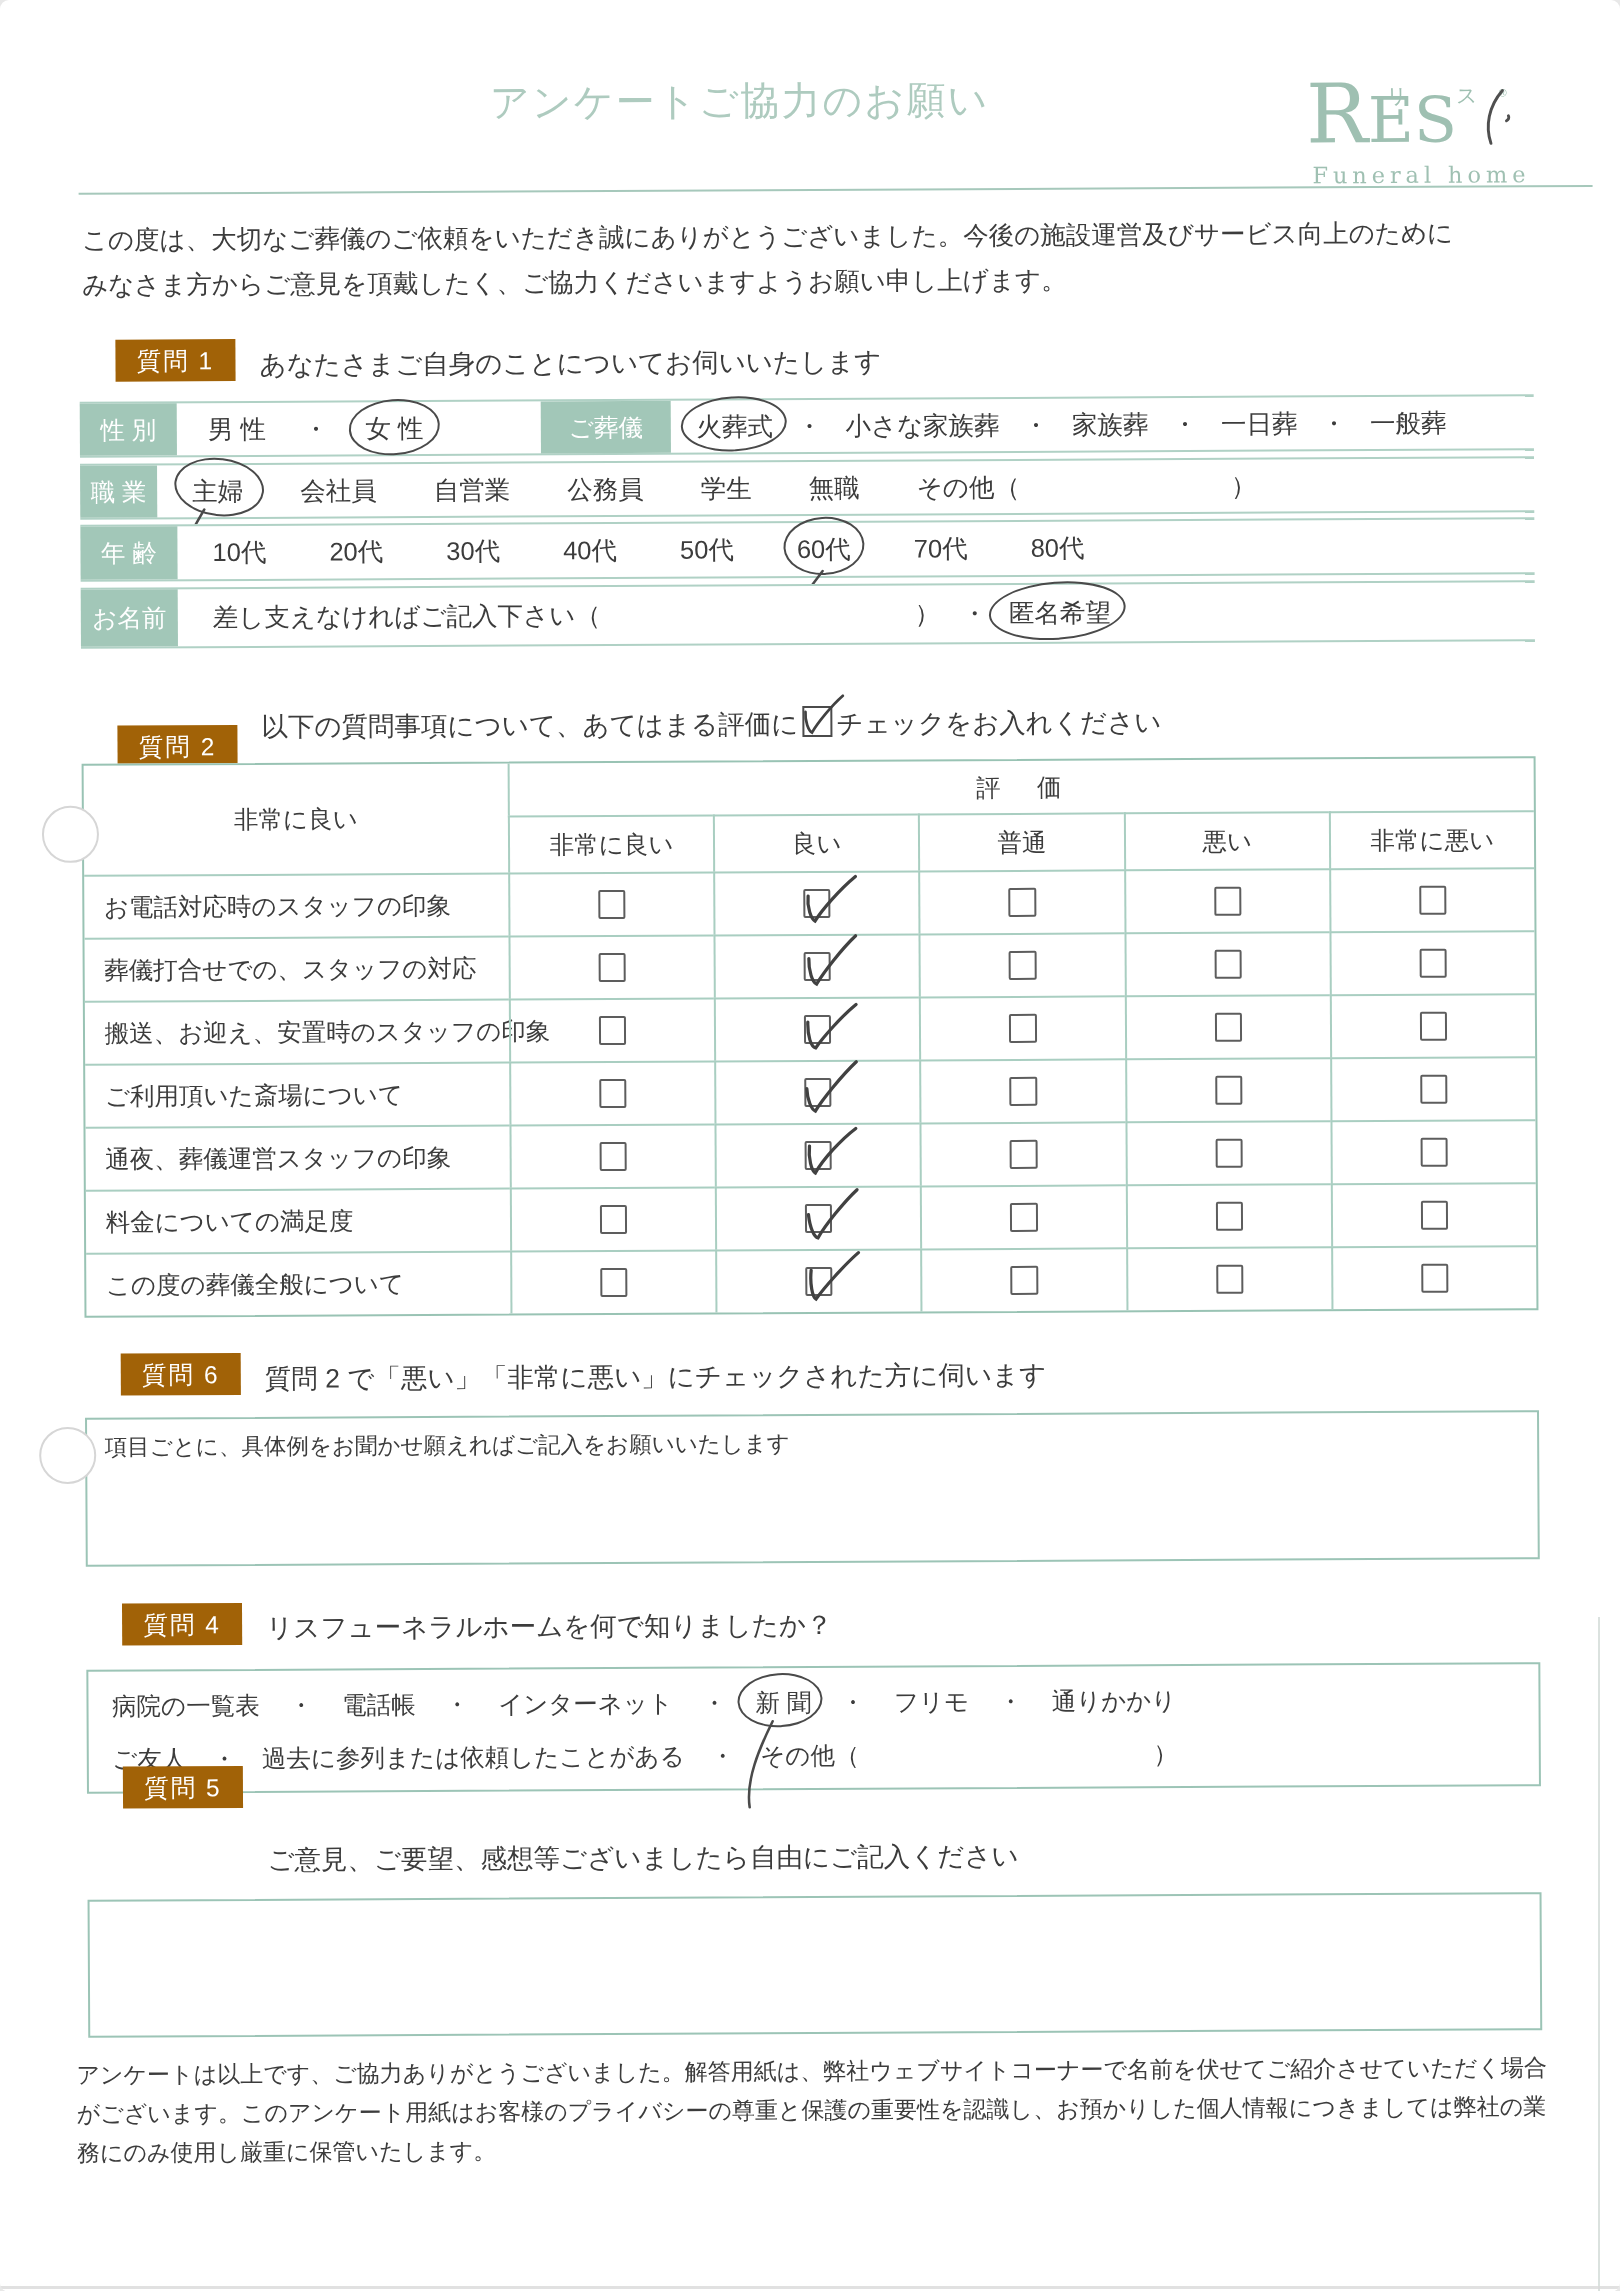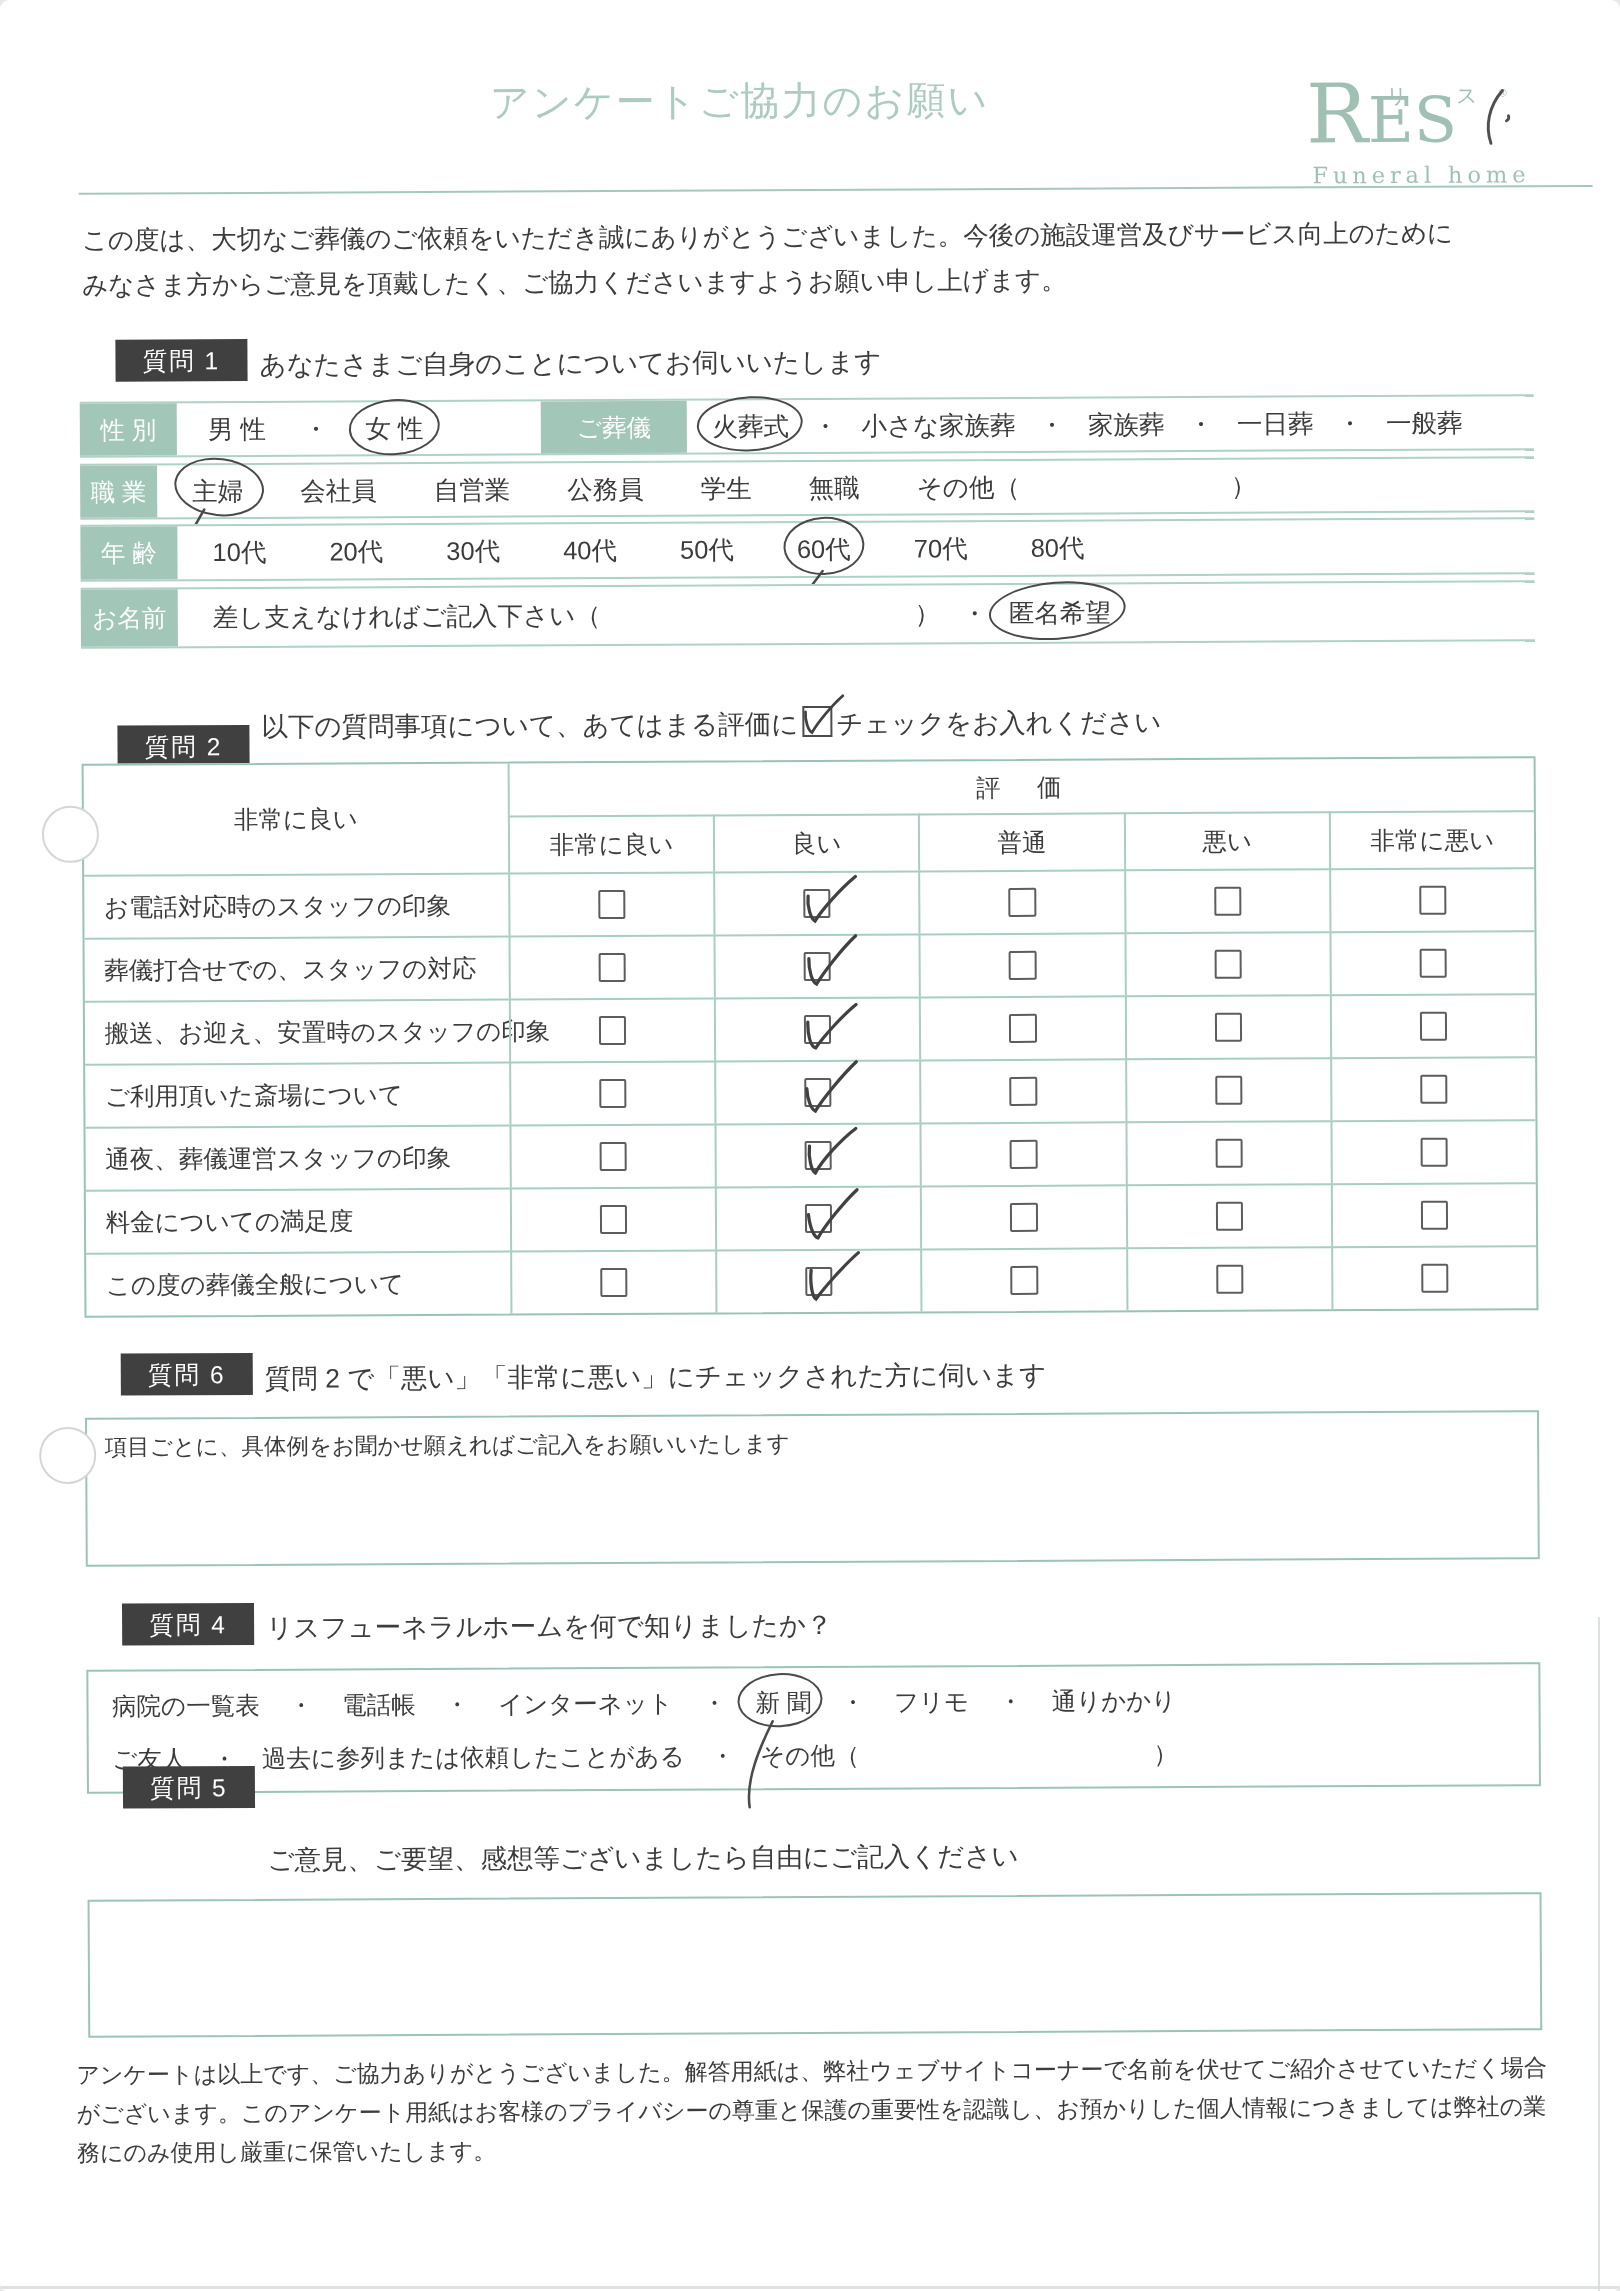--- a/index.html
+++ b/index.html
@@ -16,21 +16,21 @@
   .logo-reg{font-size:10.8px;letter-spacing:0;vertical-align:5.9px;}
   .logo-name{position:absolute;left:0;top:17.6px;font-family:"DejaVu Serif",serif;font-size:63px;line-height:63px;white-space:nowrap;}
   .logo-name .big-r{font-size:82px;}
   .logo-sub{position:absolute;left:5.9px;top:98px;font-family:"DejaVu Serif",serif;font-size:22.5px;letter-spacing:4.9px;white-space:nowrap;}
   .pen-mark{position:absolute;left:1478px;top:90px;width:45px;height:63px;overflow:visible;}
   .pen-mark path{fill:none;stroke:#4f4f4f;stroke-width:3;stroke-linecap:round;}
 
   .intro{position:absolute;left:86px;top:214px;font-size:25.5px;line-height:45px;white-space:nowrap;}
 
   
-  .badge{position:absolute;left:119px;width:132px;height:42px;background:#404040;color:#ffffff;
+  .badge{position:absolute;left:119px;width:120px;height:42px;background:#a16207;color:#ffffff;
          font-size:24.5px;letter-spacing:2px;display:flex;align-items:center;justify-content:center;white-space:nowrap;}
   .sec-title{position:absolute;left:263px;font-size:26.5px;white-space:nowrap;}
 
   
   .t1-row{position:absolute;left:83px;width:1454px;display:flex;box-sizing:border-box;
           border-top:2px solid #b0d1c5;border-bottom:2px solid #b0d1c5;background:#ffffff;}
   .t1-head{background:#a2c7b8;color:#ffffff;font-size:24.5px;display:flex;align-items:center;justify-content:center;
            flex:none;white-space:nowrap;}
   .t1-cell{display:flex;align-items:center;font-size:25.5px;white-space:nowrap;box-sizing:border-box;}
   .dot{margin:0 0;}
@@ -106,21 +106,21 @@
       <div class="t1-head" style="width:97px">
           <span>性 別</span>
         </div>
       <div class="t1-cell" style="width:364px;padding-left:31px;gap:37px">
         <span class="opt">男 性</span>
         <span class="dot">・</span>
         <span class="opt"><span>女 性</span>
           <i class="circle-mark" style="left:-16.7px;right:-16.7px;top:-11.8px;bottom:-8.8px;transform:rotate(-4deg)"></i>
         </span>
       </div>
-      <div class="t1-head" style="width:146px">
+      <div class="t1-head" style="width:130px">
           <span>ご葬儀</span>
         </div>
       <div class="t1-cell" style="flex:1;padding-left:25.5px;gap:23.5px">
         <span class="opt"><span>火葬式</span>
           <i class="circle-mark" style="left:-15.7px;right:-13.7px;top:-12.7px;bottom:-7.8px;transform:rotate(-3deg)"></i>
         </span>
         <span class="dot">・</span>
         <span class="opt">小さな家族葬</span>
         <span class="dot">・</span>
         <span class="opt">家族葬</span>

